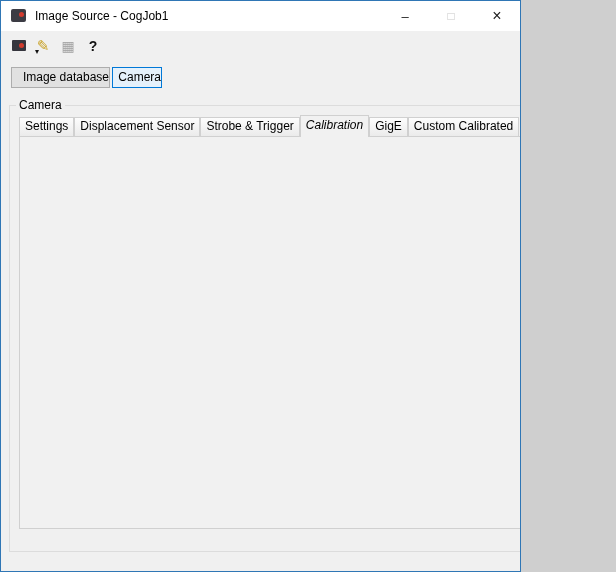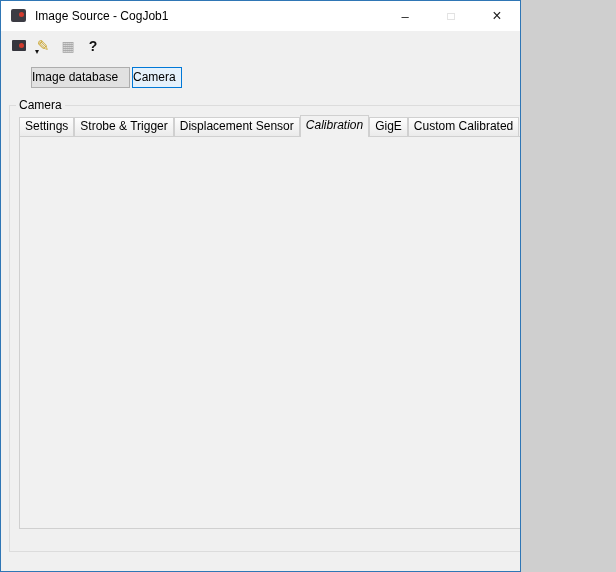--- a/index.html
+++ b/index.html
@@ -21,21 +21,21 @@
   
   .tb-icon{top:35px;width:20px;height:19px;display:flex;align-items:center;justify-content:center;}
   .cam-shape{width:14px;height:11px;background:#35353d;position:relative;display:inline-block;border-radius:1px;}
   .cam-shape::after{content:"";position:absolute;right:2px;top:3px;width:5px;height:5px;background:#cf3a2c;border-radius:50%;}
   .pencil{color:#c9a227;font-size:15px;line-height:15px;}
   .pencil-dd{position:absolute;left:2px;bottom:-1px;font-size:8px;color:#111;}
   .grid-glyph{color:#a0a0a0;font-size:14px;}
   .help-glyph{font-weight:bold;font-size:14px;color:#111;}
 
   
-  .win-button{background:#e1e1e1;border:1px solid #adadad;height:21px;line-height:19px;text-align:left;margin-left:20px;}
+  .win-button{background:#e1e1e1;border:1px solid #adadad;height:21px;line-height:19px;text-align:right;}
   .win-button.selected{background:#e5f1fb;border:1px solid #0078d7;}
 
   
   .groupbox{border:1px solid #dcdcdc;background:transparent;}
   .glabel{position:absolute;top:-8px;left:6px;padding:0 3px;line-height:14px;}
   .glabel.on-dialog{background:#f0f0f0;}
   .glabel.on-panel{background:#f1f1f1;color:#9d9d9d;}
 
   
   .tabstrip{left:18px;top:115px;height:20px;display:flex;align-items:flex-end;z-index:2;}
@@ -96,22 +96,22 @@
 
   <div class="abs win-button" style="left:10px;top:66px;width:99px;">Image database</div>
   <div class="abs win-button selected" style="left:111px;top:66px;width:50px;">Camera</div>
 
   <div class="abs groupbox" style="left:8px;top:104px;width:599px;height:447px;">
     <span class="glabel on-dialog">Camera</span>
   </div>
 
   <div class="abs tabstrip">
     <div class="tab">Settings</div>
+    <div class="tab">Displacement Sensor</div>
     <div class="tab">Strobe &amp; Trigger</div>
-    <div class="tab">Displacement Sensor</div>
     <div class="tab active">Calibration</div>
     <div class="tab">GigE</div>
     <div class="tab">Custom Calibrated</div>
   </div>
   <div class="abs tabpanel"></div>
 
   <div class="abs checkbox" style="left:30px;top:149px;">
     <span class="box"></span>
     <span class="cb-lbl">Enable Field Calibration</span>
   </div>

